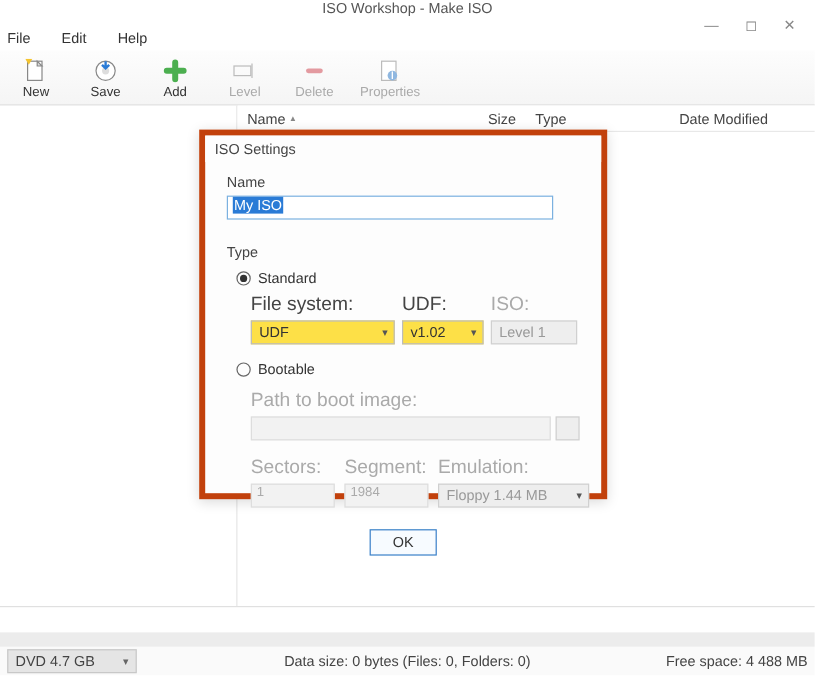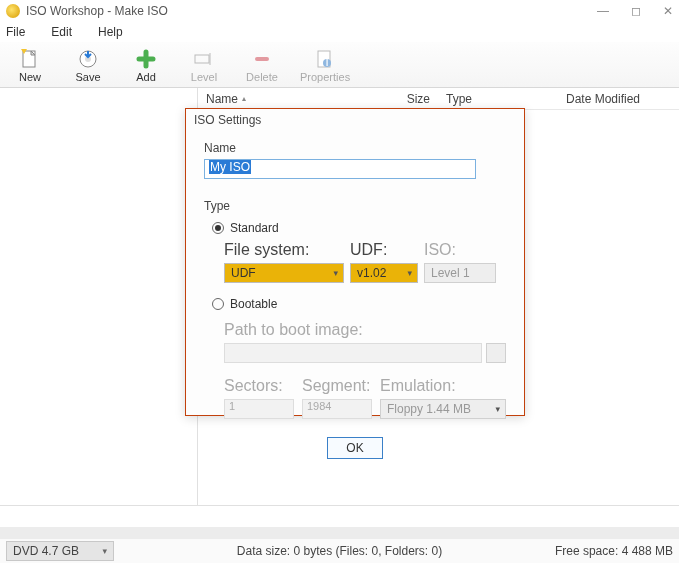--- a/index.html
+++ b/index.html
@@ -1,19 +1,19 @@
 <!DOCTYPE html>
 <html><head>
 <meta charset="utf-8">
 <style>
 * { box-sizing: border-box; margin: 0; padding: 0; font-family: "Segoe UI", Tahoma, sans-serif; font-size: 12px; }
 body { background: #fff; width: 679px; height: 563px; overflow: hidden; position: relative; color: #333; }
 
 
-.titlebar { height: 22px; display: flex; align-items: center; padding: 0 6px; background: #fff; }
+.titlebar { height: 22px; display: flex; align-items: center; padding: 0 16px; background: #fff; flex-direction: column; }
 .titlebar .appicon { width: 14px; height: 14px; border-radius: 50%; background: radial-gradient(circle at 40% 40%, #ffe36b, #d69a00); margin-right: 6px; }
 .titlebar .title { color: #555; font-size: 12px; }
 .titlebar .winctrls { margin-left: auto; display: flex; gap: 22px; color: #888; font-size: 13px; }
 .titlebar .winctrls span { cursor: default; }
 
 
 .menubar { height: 20px; display: flex; align-items: center; gap: 26px; padding: 0 6px; background: #fff; color: #333; }
 .menubar span { cursor: default; }
 
 
@@ -38,34 +38,34 @@
 
 .statusbg { position: absolute; left: 0; right: 0; bottom: 24px; height: 12px; background: #ececec; }
 .statusbar { position: absolute; left: 0; right: 0; bottom: 0; height: 24px; display: flex; align-items: center; padding: 0 6px; background: #fafafa; color: #444; }
 .status-select { height: 20px; width: 108px; border: 1px solid #c8c8c8; background: #e5e5e5; display: flex; align-items: center; padding: 0 6px; position: relative; }
 .status-select .caret { position: absolute; right: 6px; font-size: 9px; color: #666; }
 .status-center { position: absolute; left: 50%; transform: translateX(-50%); }
 .status-right { margin-left: auto; }
 
 
 .backdrop { position: absolute; inset: 0; }
-.dialog { position: absolute; left: 185px; top: 108px; width: 340px; height: 308px; background: #fdfdfd; border: 1px solid #c2410c; box-shadow: 0 2px 10px rgba(0,0,0,0.15); }
+.dialog { position: absolute; left: 166px; top: 108px; width: 340px; height: 308px; background: #fdfdfd; border: 5px solid #c2410c; box-shadow: 0 2px 10px rgba(0,0,0,0.15); }
 .dlg-title { padding: 4px 8px; color: #444; background: #fdfdfd; }
 .dlg-body { padding: 10px 18px 10px 18px; }
 .field-label { color: #444; margin-bottom: 4px; }
 .name-input { width: 272px; height: 20px; border: 1px solid #7bb1e0; outline: none; padding: 0 4px; background: #fff; }
 .name-input .seltext { background: #2a7bd6; color: #fff; padding: 0 1px; }
 .section-label { margin-top: 20px; color: #444; }
 .radio-row { display: flex; align-items: center; gap: 6px; margin-top: 8px; margin-left: 8px; }
 .radio { width: 12px; height: 12px; border: 1px solid #666; border-radius: 50%; display: inline-flex; align-items: center; justify-content: center; }
 .radio.sel::after { content: ""; width: 6px; height: 6px; background: #333; border-radius: 50%; }
 .subgrid { display: grid; grid-template-columns: 120px 68px 72px; gap: 4px 6px; margin: 6px 0 0 20px; }
 .sublabel { font-size: 16px; color: #444; }
 .sublabel.disabled { color: #aaa; }
-.combo { height: 20px; border: 1px solid #bcbcbc; background: #eab308; display: flex; align-items: center; padding: 0 6px; position: relative; font-size: 11px; color: #333; }
+.combo { height: 20px; border: 1px solid #bcbcbc; background: #fde047; display: flex; align-items: center; padding: 0 6px; position: relative; font-size: 11px; color: #333; }
 .combo .caret { position: absolute; right: 5px; font-size: 9px; color: #555; }
 .combo.disabled { color: #999; background: #eee; border-color: #d0d0d0; }
 .textinput { height: 20px; border: 1px solid #c8c8c8; background: #fff; padding: 0 4px; font-size: 11px; color: #333; }
 .textinput.disabled { color: #aaa; background: #f2f2f2; border-color: #ddd; }
 .bootable-block { margin: 10px 0 0 20px; }
 .path-row { margin-top: 4px; display: flex; gap: 4px; }
 .path-row .textinput { flex: 1; }
 .browse-btn { width: 20px; height: 20px; border: 1px solid #d0d0d0; background: #eee; }
 .boot-grid { display: grid; grid-template-columns: 70px 70px 126px; gap: 4px 8px; margin-top: 14px; }
 .ok-row { display: flex; justify-content: center; margin-top: 18px; }

